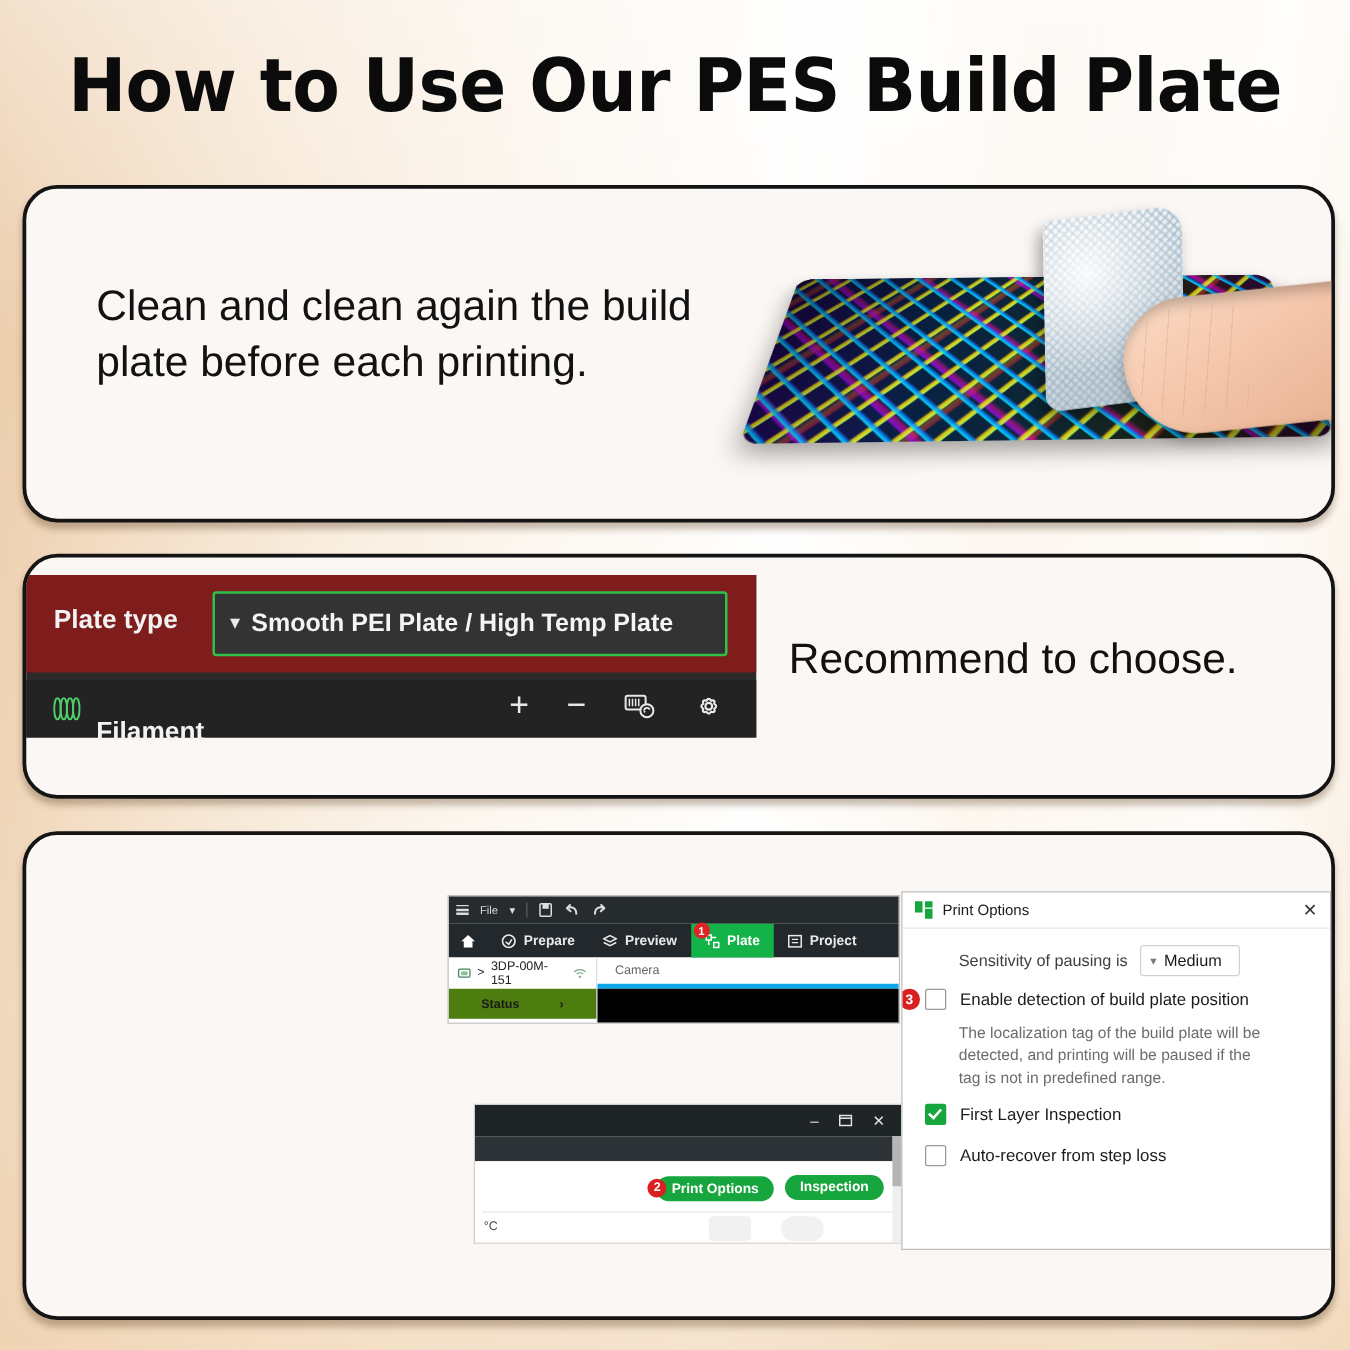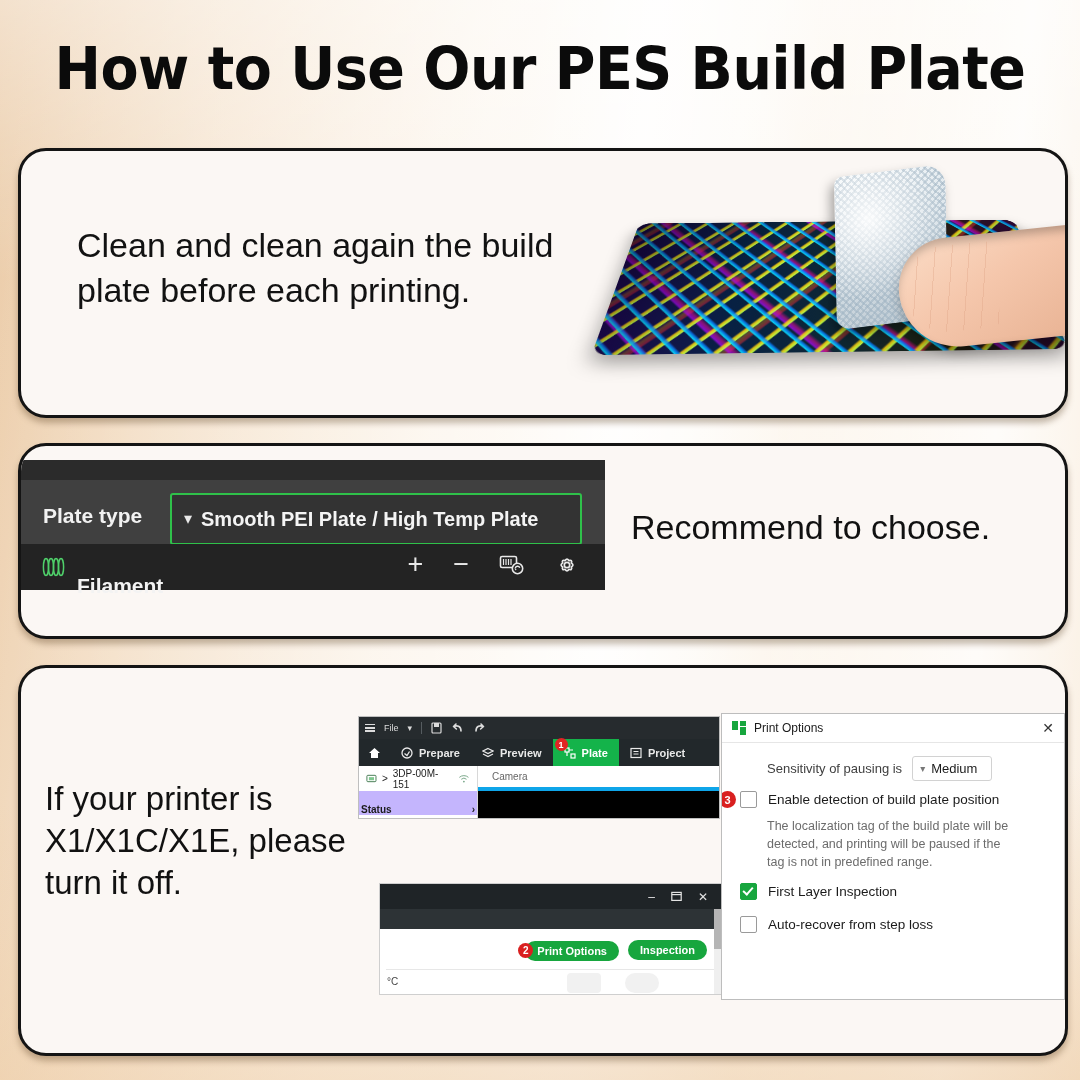--- a/index.html
+++ b/index.html
@@ -111,21 +111,21 @@
     background:repeating-linear-gradient(100deg, rgba(220,160,130,.35) 0 1px, rgba(255,255,255,0) 1px 17px);
     border-radius:40px 8px 8px 40px;
   }
 
   
   .dark-strip{
     position:absolute;left:-6px;top:14px;width:590px;height:130px;
     background:#2b2b2b;
   }
   .row-plate{
-    position:absolute;left:0;top:0;width:100%;height:78px;background:#404040;margin-top:20px;
+    position:absolute;left:0;top:0;width:100%;height:78px;background:#7f1d1d;
   }
   .lbl-plate{
     position:absolute;left:28px;top:24px;
     color:#f2f2f2;font-size:21px;font-weight:600;
   }
   .combo{
     position:absolute;left:155px;top:13px;width:412px;height:52px;
     border:2px solid #2fc14a;border-radius:3px;background:#333;
     display:flex;align-items:center;gap:9px;padding-left:12px;box-sizing:border-box;
   }
@@ -162,21 +162,21 @@
   .sl-tab{display:flex;align-items:center;gap:6px;padding:0 11px;position:relative;}
   .sl-tab.active{background:#14b34a;color:#fff;}
   .badge{
     position:absolute;left:2px;top:-1px;width:13px;height:13px;border-radius:50%;
     background:#e02424;color:#fff;font-size:9px;font-weight:700;
     display:flex;align-items:center;justify-content:center;
   }
   .sl-body{display:flex;height:52px;}
   .sl-left{width:118px;background:#fff;border-right:1px solid #d8d8d8;}
   .sl-dev{display:flex;align-items:center;gap:5px;height:25px;padding:0 7px;font-size:10px;color:#222;}
-  .sl-status{height:24px;background:#c4b5fd;display:flex;align-items:flex-end;justify-content:space-between;padding:0 2px;font-size:10px;font-weight:700;color:#1b1b1b;}
+  .sl-status{height:24px;background:#4d7c0f;display:flex;align-items:center;justify-content:space-between;padding:0 26px;font-size:10px;font-weight:700;color:#1b1b1b;}
   .sl-right{flex:1;}
   .sl-cam{height:21px;background:#fff;display:flex;align-items:center;padding-left:14px;font-size:10px;color:#666;border-bottom:4px solid #0ea5e9;}
   .sl-video{height:31px;background:#000;}
 
   
   #slicerBot{left:358px;top:215px;width:341px;height:110px;background:#fff;border:1px solid #cfcfcf;overflow:hidden;}
   .sb-title{height:25px;background:#1f2427;display:flex;align-items:center;justify-content:flex-end;gap:16px;padding-right:13px;color:#e4e4e4;font-size:12px;}
   .sb-sub{height:20px;background:#2d3336;}
   .sb-main{height:65px;background:#fff;position:relative;}
   .sb-btns{position:absolute;right:14px;top:11px;display:flex;align-items:center;gap:9px;}
@@ -269,21 +269,20 @@
           <circle cx="12" cy="12" r="2.7" fill="none" stroke="#eaeaea" stroke-width="1.7"></circle>
         </svg>
       </div>
     </div>
   </div>
 
   <div class="p2-text">Recommend to choose.</div>
 </div>
 
 <div class="card" id="card3">
-  <div class="p3-text">If your printer is X1/X1C/X1E, please turn it off.</div>
 
   <div class="shot" id="slicerTop">
     <div class="sl-menubar">
       <span class="hb">
           <i></i>
           <i></i>
           <i></i>
         </span>
       <span>File</span>
       <span>▾</span>

